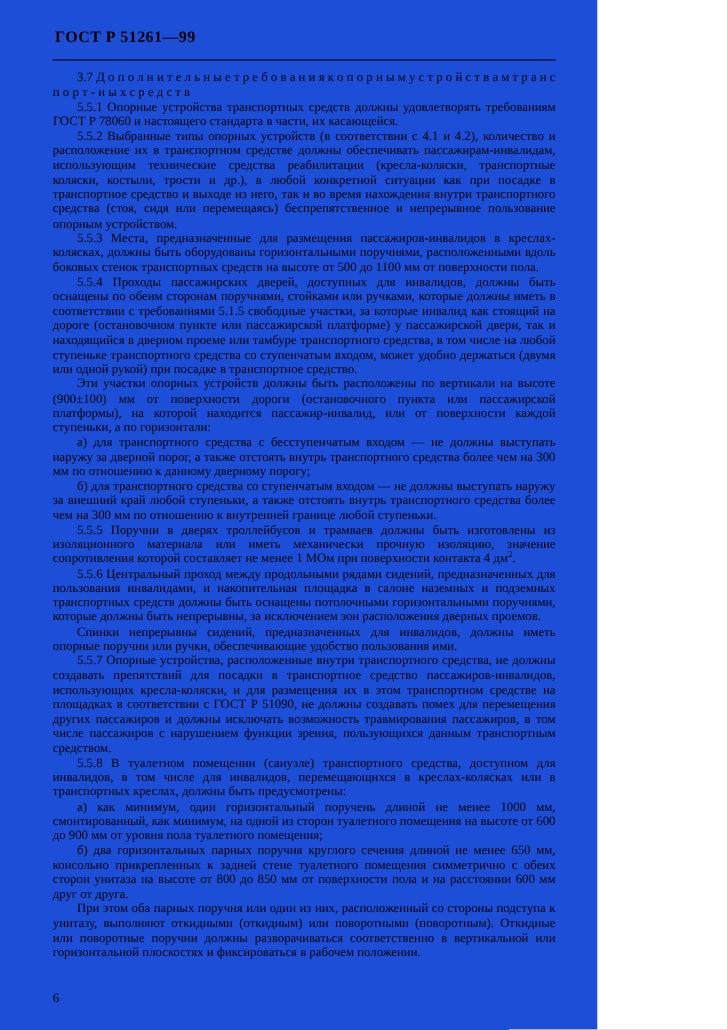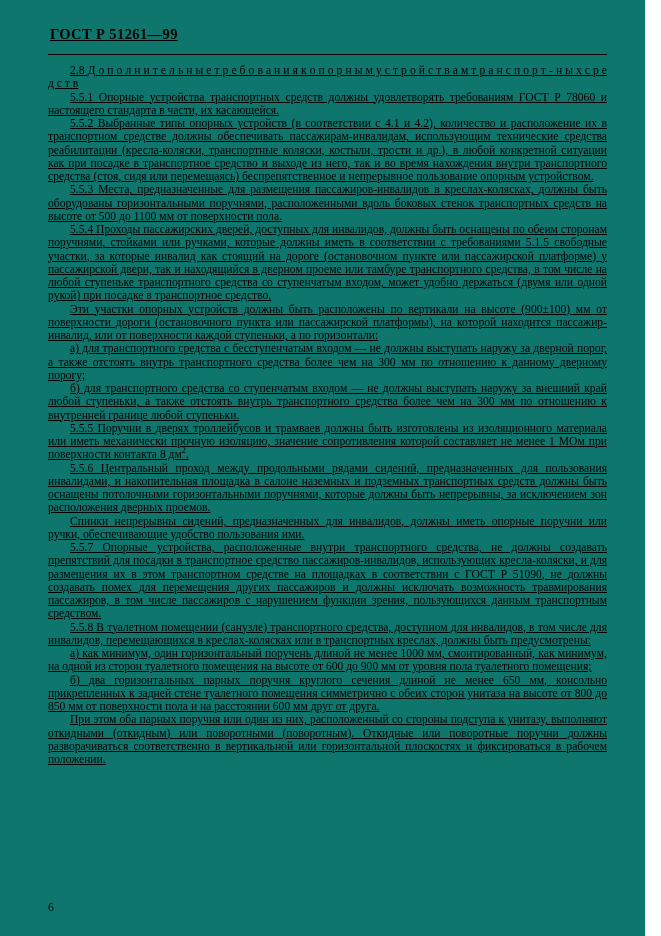--- a/index.html
+++ b/index.html
@@ -6,27 +6,26 @@
     margin: 0;
     padding: 0;
     background: #ffffff;
   }
   body {
     font-family: "Liberation Serif", "DejaVu Serif", serif;
     color: #000000;
   }
   .page {
     position: relative;
-    width: 645px;
+    width: 543px;
     height: 936px;
     box-sizing: border-box;
     padding: 26px 38px 20px 48px;
-    background: #0f766e;
+    background: #1d4ed8;
     overflow: hidden;
-    text-decoration: underline;
   }
   .header {
     font-family: "Liberation Serif", serif;
     font-size: 14.5px;
     font-weight: bold;
     letter-spacing: 0.4px;
     margin: 0 0 11px 2px;
   }
   .header-rule {
     border: 0;
@@ -62,37 +61,37 @@
 <body>
 
 <div class="page">
 
   <div class="header">ГОСТ Р 51261—99</div>
   <hr class="header-rule">
 
   <div class="body-text">
 
 
-    <p class="indent"><span>2.8 Д о п о л н и т е л ь н ы е  т р е б о в а н и я  к  о п о р н ы м  у с т р о й с т в а м  т р а н с п о р т - н ы х  с р е д с т в</span></p>
+    <p class="indent"><span>3.7 Д о п о л н и т е л ь н ы е  т р е б о в а н и я  к  о п о р н ы м  у с т р о й с т в а м  т р а н с п о р т - н ы х  с р е д с т в</span></p>
 
     <p class="indent">5.5.1 Опорные устройства транспортных средств должны удовлетворять требованиям ГОСТ Р 78060 и настоящего стандарта в части, их касающейся.</p>
 
     <p class="indent">5.5.2 Выбранные типы опорных устройств (в соответствии с 4.1 и 4.2), количество и расположение их в транспортном средстве должны обеспечивать пассажирам-инвалидам, использующим технические средства реабилитации (кресла-коляски, транспортные коляски, костыли, трости и др.), в любой конкретной ситуации как при посадке в транспортное средство и выходе из него, так и во время нахождения внутри транспортного средства (стоя, сидя или перемещаясь) беспрепятственное и непрерывное пользование опорным устройством.</p>
 
     <p class="indent">5.5.3 Места, предназначенные для размещения пассажиров-инвалидов в креслах-колясках, должны быть оборудованы горизонтальными поручнями, расположенными вдоль боковых стенок транспортных средств на высоте от 500 до 1100 мм от поверхности пола.</p>
 
     <p class="indent">5.5.4 Проходы пассажирских дверей, доступных для инвалидов, должны быть оснащены по обеим сторонам поручнями, стойками или ручками, которые должны иметь в соответствии с требованиями 5.1.5 свободные участки, за которые инвалид как стоящий на дороге (остановочном пункте или пассажирской платформе) у пассажирской двери, так и находящийся в дверном проеме или тамбуре транспортного средства, в том числе на любой ступеньке транспортного средства со ступенчатым входом, может удобно держаться (двумя или одной рукой) при посадке в транспортное средство.</p>
 
     <p class="indent">Эти участки опорных устройств должны быть расположены по вертикали на высоте (900±100) мм от поверхности дороги (остановочного пункта или пассажирской платформы), на которой находится пассажир-инвалид, или от поверхности каждой ступеньки, а по горизонтали:</p>
 
     <p class="indent">а) для транспортного средства с бесступенчатым входом — не должны выступать наружу за дверной порог, а также отстоять внутрь транспортного средства более чем на 300 мм по отношению к данному дверному порогу;</p>
 
     <p class="indent">б) для транспортного средства со ступенчатым входом — не должны выступать наружу за внешний край любой ступеньки, а также отстоять внутрь транспортного средства более чем на 300 мм по отношению к внутренней границе любой ступеньки.</p>
 
-    <p class="indent"><span>5.5.5 Поручни в дверях троллейбусов и трамваев должны быть изготовлены из изоляционного материала или иметь механически прочную изоляцию, значение сопротивления которой составляет не менее 1 МОм при поверхности контакта 8 дм</span><span class="sup">2</span><span>.</span></p>
+    <p class="indent"><span>5.5.5 Поручни в дверях троллейбусов и трамваев должны быть изготовлены из изоляционного материала или иметь механически прочную изоляцию, значение сопротивления которой составляет не менее 1 МОм при поверхности контакта 4 дм</span><span class="sup">2</span><span>.</span></p>
 
     <p class="indent">5.5.6 Центральный проход между продольными рядами сидений, предназначенных для пользования инвалидами, и накопительная площадка в салоне наземных и подземных транспортных средств должны быть оснащены потолочными горизонтальными поручнями, которые должны быть непрерывны, за исключением зон расположения дверных проемов.</p>
 
     <p class="indent">Спинки непрерывны сидений, предназначенных для инвалидов, должны иметь опорные поручни или ручки, обеспечивающие удобство пользования ими.</p>
 
     <p class="indent">5.5.7 Опорные устройства, расположенные внутри транспортного средства, не должны создавать препятствий для посадки в транспортное средство пассажиров-инвалидов, использующих кресла-коляски, и для размещения их в этом транспортном средстве на площадках в соответствии с ГОСТ Р 51090, не должны создавать помех для перемещения других пассажиров и должны исключать возможность травмирования пассажиров, в том числе пассажиров с нарушением функции зрения, пользующихся данным транспортным средством.</p>
 
     <p class="indent">5.5.8 В туалетном помещении (санузле) транспортного средства, доступном для инвалидов, в том числе для инвалидов, перемещающихся в креслах-колясках или в транспортных креслах, должны быть предусмотрены:</p>
 
     <p class="indent">а) как минимум, один горизонтальный поручень длиной не менее 1000 мм, смонтированный, как минимум, на одной из сторон туалетного помещения на высоте от 600 до 900 мм от уровня пола туалетного помещения;</p>

